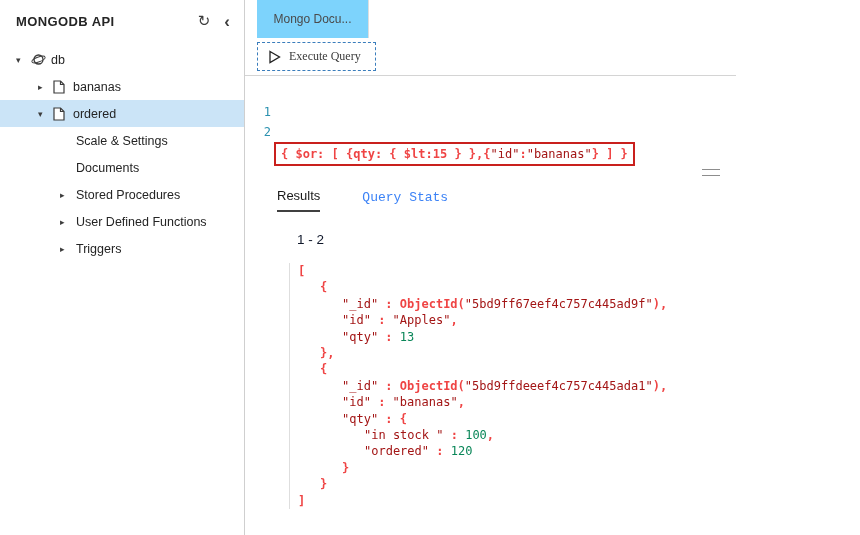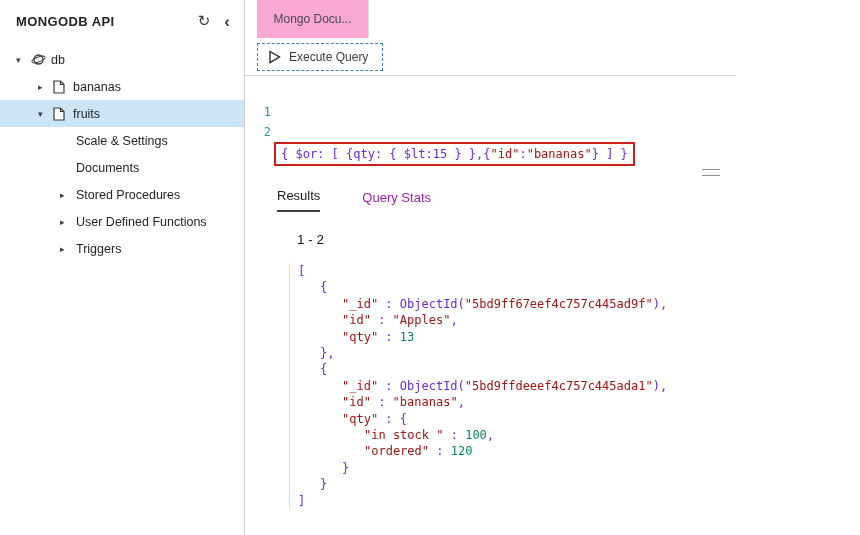--- a/index.html
+++ b/index.html
@@ -23,50 +23,50 @@
   .tree-row.selected { background:#cbe4f7; }
   .arrow { width:15px; flex:0 0 15px; font-size:9px; color:#3c3c3c; text-align:left; }
   .node-icon { width:19px; flex:0 0 19px; display:flex; align-items:center; }
   .tree-label { margin-left:1px; }
 
   
   .main { flex:1; position:relative; background:#fff; min-width:0; }
 
   .tabbar { display:flex; height:38px; padding-left:12px; align-items:stretch; }
   .tab { min-width:112px; padding:0 14px; display:flex; align-items:center; justify-content:center; gap:9px;
-         font-size:12px; color:#4a4a4a; background:#f9a8d4; border-right:1px solid #dedede; cursor:pointer; }
+         font-size:12px; color:#4a4a4a; background:#7dd3fc; border-right:1px solid #dedede; cursor:pointer; }
   .tab.active { background:#fff; border:1px solid #e4e4e4; border-bottom:none; color:#222; }
   .tab-close { font-size:13px; color:#555; cursor:pointer; line-height:1; }
 
   .toolbar { height:38px; border-bottom:1px solid #d4d4d4; display:flex; align-items:center; padding-left:12px; }
   .execute-btn { display:inline-flex; align-items:center; gap:8px; background:#fff; cursor:pointer;
                  border:1px dashed #3a7dbc; padding:6px 14px 6px 10px; font-size:12px; color:#3a3a3a;
-                 font-family:Liberation Sans, sans-serif; }
+                 font-family:Liberation Serif, serif; }
 
   .editor { display:flex; height:88px; padding-top:26px; }
   .editor-gutter { width:26px; flex:0 0 26px; text-align:right; color:#2b91af;
                    font:12px "DejaVu Sans Mono", monospace; line-height:20px; }
   .editor-code { margin-left:10px; font:12px "DejaVu Sans Mono", monospace; line-height:20px; white-space:pre; }
   .query-box { display:inline-block; border:2px solid #c9201d; padding:0 5px; margin-left:-7px; }
 
   .splitter { height:14px; position:relative; margin-top:2px; }
   .grip { position:absolute; right:16px; top:3px; width:18px; height:7px;
           border-top:1px solid #8d8d8d; border-bottom:1px solid #8d8d8d; cursor:row-resize; }
 
   .results-tabs { display:flex; gap:42px; margin:8px 0 0 32px; font-size:13px; align-items:flex-end; }
   .rtab { padding-bottom:7px; cursor:pointer; }
   .rtab.active { color:#191919; border-bottom:2px solid #404040; }
-  .rtab.link { color:#a21caf; }
+  .rtab.link { color:#3b82f6;font-family:Liberation Mono, monospace; }
 
   .range-label { margin:20px 0 0 52px; font-size:13.5px; color:#0f172a; }
 
   .json-panel { display:flex; margin:16px 12px 0 32px; }
   .json-gutter { width:13px; flex:0 0 13px; border-right:1px solid #dedede; }
   .json-lines { padding-left:8px; font:12px "DejaVu Sans Mono", monospace; line-height:16.4px; white-space:pre; color:#111; }
-  .seg-plain { color:#6d28d9; }
+  .seg-plain { color:#ef4444;font-weight:bold; }
   .seg-key { color:#a31515; }
   .seg-string { color:#a31515; }
   .seg-number { color:#098658; }
 </style>
 </head>
 <body>
 
 <div class="app">
 
   <aside class="sidebar">
@@ -99,21 +99,21 @@
           <span class="tree-label">bananas</span>
         </div>
         <div class="tree-row selected" style="padding-left: 38px;">
           <span class="arrow">▾</span>
           <span class="node-icon">
             <svg width="12" height="14" viewBox="0 0 12 14">
               <path d="M1 1 h6.5 l3.5 3.5 V13 H1 Z" fill="#fff" stroke="#3b3b3b" stroke-width="1.2"></path>
               <path d="M7.5 1 v3.5 H11" fill="none" stroke="#3b3b3b" stroke-width="1.2"></path>
             </svg>
           </span>
-          <span class="tree-label">fruits</span>
+          <span class="tree-label">ordered</span>
         </div>
         <div class="tree-row" style="padding-left: 60px;">
           <span class="arrow"></span>
           <span class="tree-label">Scale &amp; Settings</span>
         </div>
         <div class="tree-row" style="padding-left: 60px;">
           <span class="arrow"></span>
           <span class="tree-label">Documents</span>
         </div>
         <div class="tree-row" style="padding-left: 60px;">

